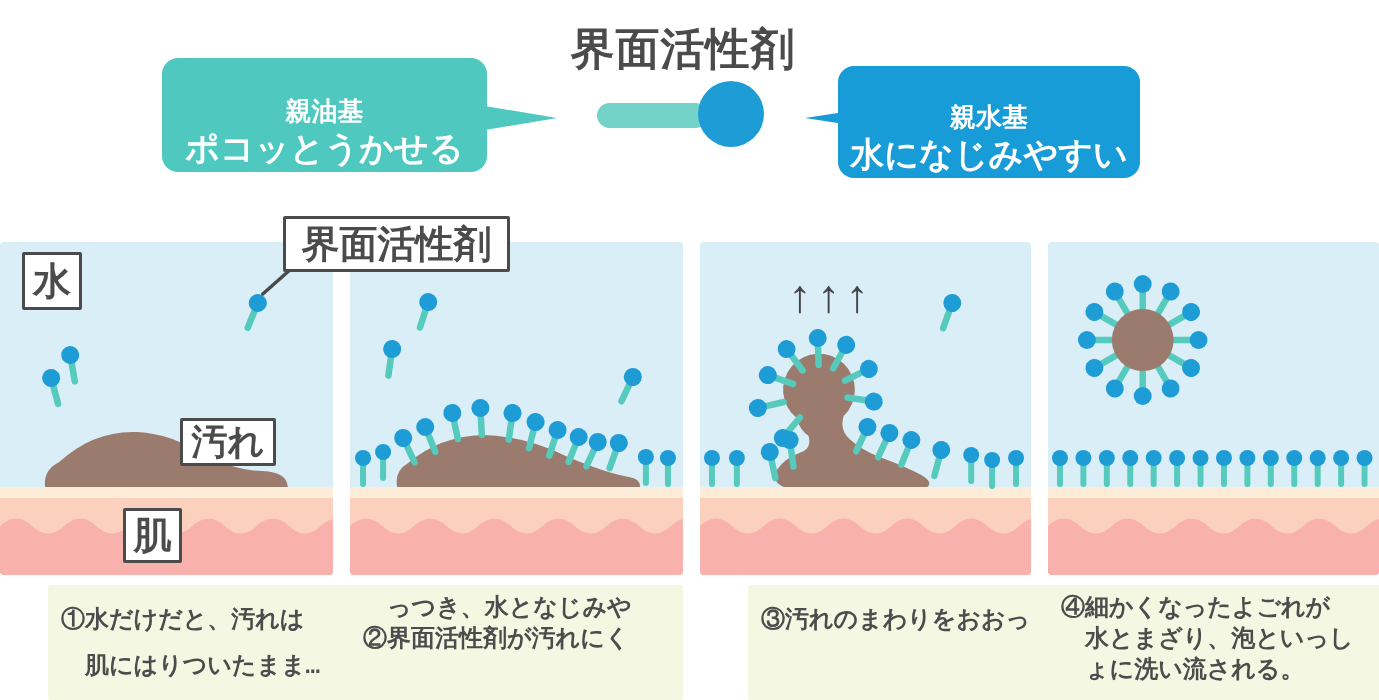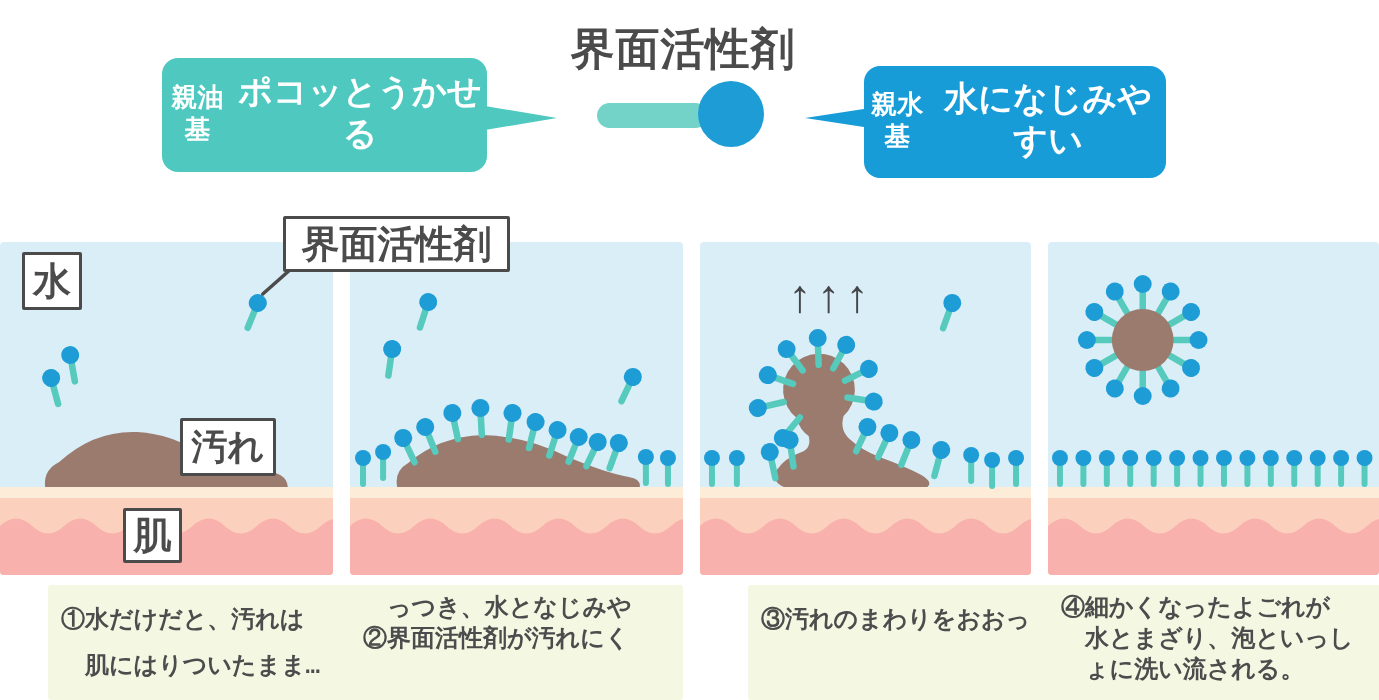--- a/index.html
+++ b/index.html
@@ -1,37 +1,37 @@
 <!DOCTYPE html>
 <html><head>
 <meta charset="utf-8">
 <style>
   html,body{margin:0;padding:0;background:#fff;}
   .stage{position:relative;width:1379px;height:700px;background:#fff;overflow:hidden;
          font-family:Liberation Mono, monospace;color:var(--ink,#4b4b4b);padding-left:40px;}
   .title{position:absolute;left:560px;top:20px;width:246px;text-align:center;
          font-size:44px;font-weight:700;letter-spacing:1px;}
-  .bubble{position:absolute;border-radius:16px;color:#fff;display:flex;flex-direction:row;
+  .bubble{position:absolute;border-radius:16px;color:#fff;display:flex;flex-direction:column;
           align-items:center;justify-content:flex-end;text-align:center;font-weight:700;z-index:2;}
   .bubble .b1{font-size:26px;line-height:1.25;}
   .bubble .b2{font-size:34px;line-height:1.25;}
   .bubble-left{left:162px;top:58px;width:325px;height:114px;background:var(--bubble-teal);}
-  .bubble-right{left:864px;top:66px;width:302px;height:112px;background:var(--bubble-blue);}
+  .bubble-right{left:838px;top:66px;width:302px;height:112px;background:var(--bubble-blue);}
   .btail{position:absolute;width:0;height:0;z-index:1;}
   .btail-left{left:485px;top:106px;border-top:12px solid transparent;
               border-bottom:12px solid transparent;border-left:72px solid var(--bubble-teal);}
   .btail-right{left:805px;top:105px;border-top:13px solid transparent;
                border-bottom:13px solid transparent;border-right:85px solid var(--bubble-blue);}
   .hero{position:absolute;left:555px;top:75px;width:360px;height:80px;}
   .panel{position:absolute;top:242px;height:333px;border-radius:4px;overflow:hidden;}
   .scene{position:absolute;left:0;top:0;width:100%;height:100%;display:block;}
   .tag{position:absolute;background:#fff;border:3px solid var(--ink);display:flex;align-items:center;
        justify-content:center;font-weight:700;color:var(--ink);z-index:4;border-radius:2px;box-sizing:border-box;}
   .tag-water{left:22px;top:10px;width:60px;height:58px;font-size:38px;}
-  .tag-dirt{left:180px;top:176px;width:96px;height:58px;font-size:36px;}
+  .tag-dirt{left:180px;top:176px;width:96px;height:48px;font-size:36px;}
   .tag-skin{left:123px;top:266px;width:59px;height:55px;font-size:38px;}
   .tag-callout{left:283px;top:216px;width:227px;height:56px;font-size:38px;z-index:6;}
   .arrows{position:absolute;left:84px;top:32px;width:90px;text-align:center;font-size:46px;
           font-weight:700;color:#45464a;letter-spacing:1px;z-index:3;}
   .caption{position:absolute;top:585px;height:115px;background:var(--caption-bg);border-radius:3px;
            color:#4c4c4c;font-weight:700;font-size:24px;padding:8px 0 0 13px;box-sizing:border-box;}
   .caption .cline{white-space:pre;line-height:31px;}
   .caption.loose{padding-top:13px;margin-left:48px;}
   .caption.loose .cline{line-height:46px;}
 </style>

